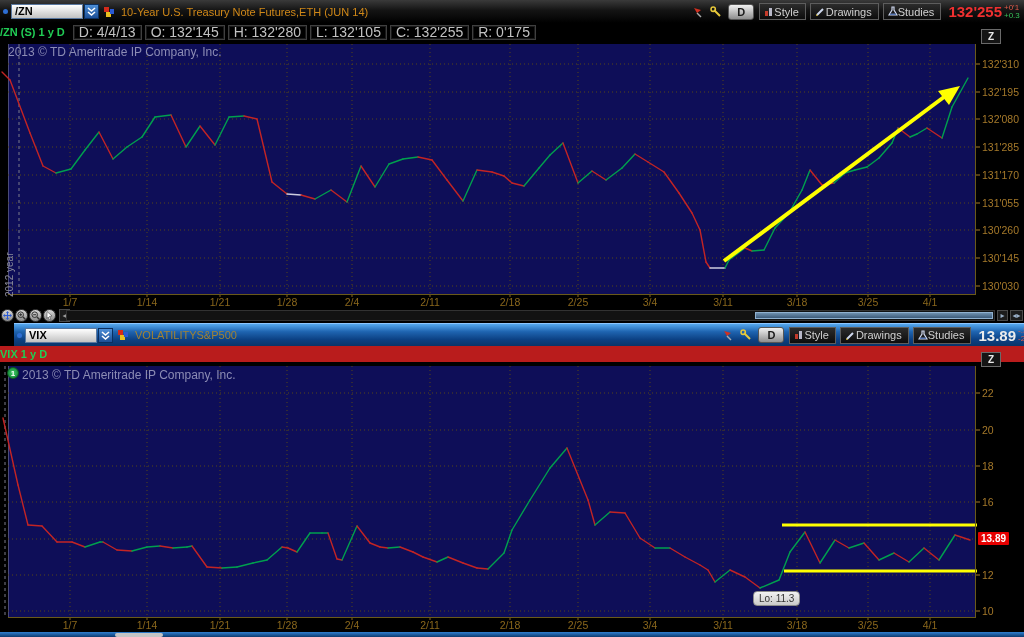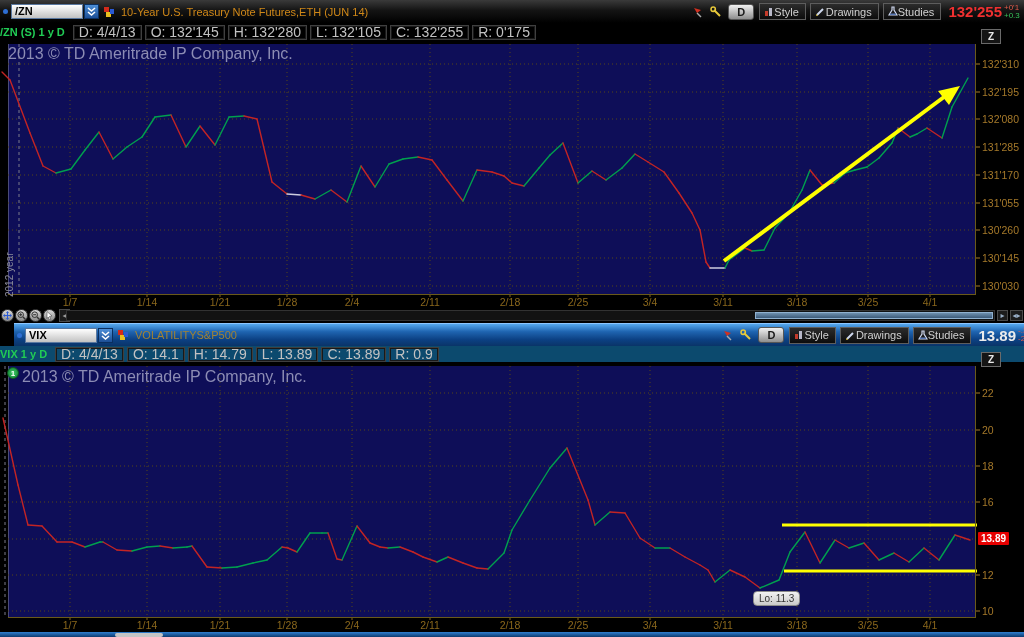--- a/index.html
+++ b/index.html
@@ -25,28 +25,28 @@
     border-radius:3px;color:#1a1a1a;font-size:11px;font-weight:bold;display:flex;align-items:center;justify-content:center;}
   .tbtn{height:17px;margin:0 2px;padding:0 6px 0 4px;background:linear-gradient(#2c2c2c,#0c0c0c);
     border:1px solid #5d5d5d;color:#cfcfcf;font-size:11px;display:flex;align-items:center;gap:0;white-space:nowrap;}
   .lastpx{font-size:15px;font-weight:bold;margin-left:5px;letter-spacing:0;}
   .lastpx-top{color:#f03030;}
   .lastpx-bot{color:#ececec;}
   .chg{display:flex;flex-direction:column;align-items:flex-start;font-size:8px;line-height:8px;margin-left:2px;width:18px;overflow:hidden;}
   
   .srow{position:absolute;left:0;width:1024px;display:flex;align-items:center;padding-left:0;z-index:3;}
   .srow-top{top:23px;height:17px;background:#000;}
-  .srow-bot{top:346px;height:16px;background:#0c4a6e;}
+  .srow-bot{top:346px;height:16px;background:#b91c1c;}
   .ssym{color:#21cc55;font-size:11px;font-weight:bold;margin-right:8px;white-space:nowrap;}
   .cell{display:inline-block;border:1px solid #3f3f3f;box-shadow:inset 0 0 0 1px #191919;color:#c2c2c2;
     font-size:14px;padding:0 5px;margin-right:3px;line-height:13px;white-space:nowrap;}
   
   svg.chart{position:absolute;left:0;z-index:1;}
   
-  .copyr{position:absolute;color:#8c8cb4;font-size:16px;z-index:2;white-space:nowrap;}
+  .copyr{position:absolute;color:#8c8cb4;font-size:12px;z-index:2;white-space:nowrap;}
   .yearlbl{position:absolute;left:4px;top:297px;color:#8a8a9a;font-size:10px;transform:rotate(-90deg);
     transform-origin:0 0;z-index:2;white-space:nowrap;}
   .zbtn{position:absolute;width:20px;height:15px;background:#151515;border:1px solid #6a6a6a;color:#e8e8e8;
     font-size:10px;font-weight:bold;display:flex;align-items:center;justify-content:center;z-index:3;}
   .badge{position:absolute;left:978px;top:532px;background:#e60000;color:#fff;font-size:10px;font-weight:bold;
     padding:1px 3px;z-index:3;border-radius:1px;}
   .lobub{position:absolute;left:753px;top:591px;background:linear-gradient(#f2f2f2,#c9c9c9);border:1px solid #8a8a8a;
     border-radius:4px;color:#333;font-size:10px;padding:0 5px;line-height:13px;z-index:3;}
   .mrker{position:absolute;left:7px;top:367px;width:12px;height:12px;border-radius:50%;background:radial-gradient(#3fd06a,#0f7a2e);
     border:1px solid #0a5a20;color:#fff;font-size:8px;font-weight:bold;display:flex;align-items:center;justify-content:center;z-index:3;}
@@ -378,21 +378,20 @@
     </button>
     <div class="lastpx lastpx-bot">13.89</div>
     <div class="chg">
       <span style="color:#e05a4a">-.32</span>
       <span style="color:#e05a4a">-2.2</span>
     </div>
   </div>
 
   <div class="srow srow-bot">
     <span class="ssym">VIX 1 y D</span>
-    <span><span class="cell">D: 4/4/13</span><span class="cell">O: 14.1</span><span class="cell">H: 14.79</span><span class="cell">L: 13.89</span><span class="cell">C: 13.89</span><span class="cell">R: 0.9</span></span>
   </div>
 
   <svg class="chart" style="top:362px;" width="1024" height="270" viewBox="0 362 1024 270">
       <rect x="0" y="362" width="1024" height="270" fill="#000"></rect>
       <rect x="8" y="366" width="967" height="251" fill="#0e0e58"></rect>
       <line x1="8.5" y1="366" x2="8.5" y2="617" stroke="#4a4a78"></line>
       <line x1="70" y1="366" x2="70" y2="617" stroke="#574716" stroke-dasharray="1,3"></line>
       <line x1="70" y1="617" x2="70" y2="620" stroke="#8a671c"></line>
       <text x="70" y="629" fill="#8a671c" font-size="10.5" text-anchor="middle" font-family="Liberation Sans, sans-serif">1/7</text>
       <line x1="147" y1="366" x2="147" y2="617" stroke="#574716" stroke-dasharray="1,3"></line>

